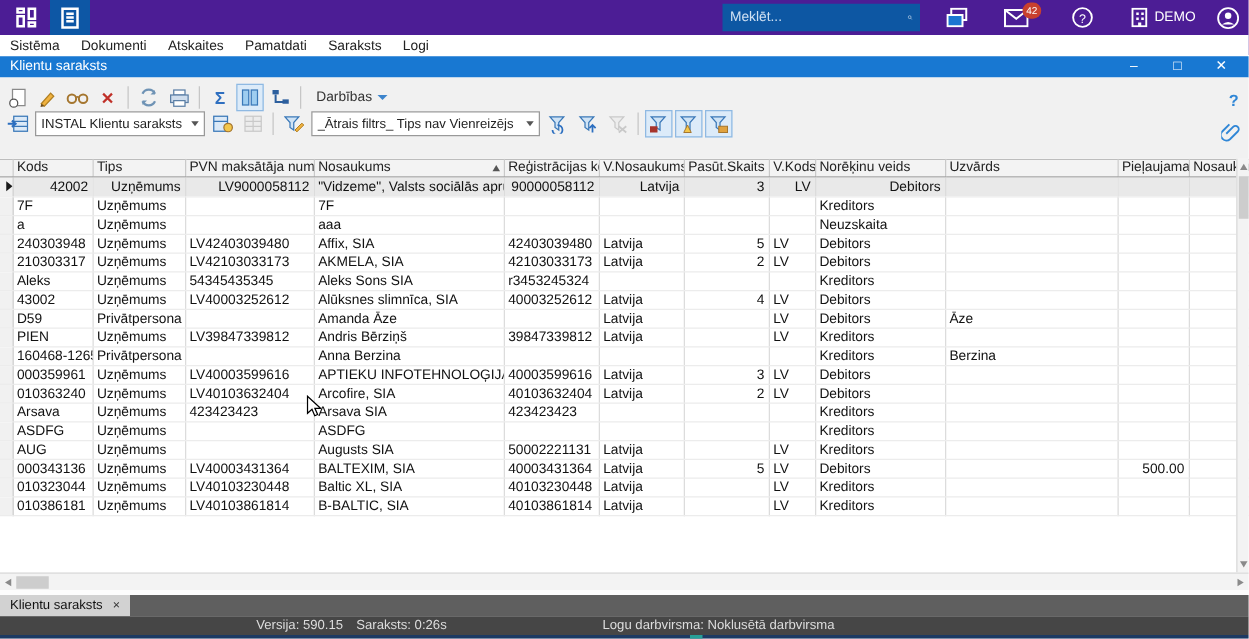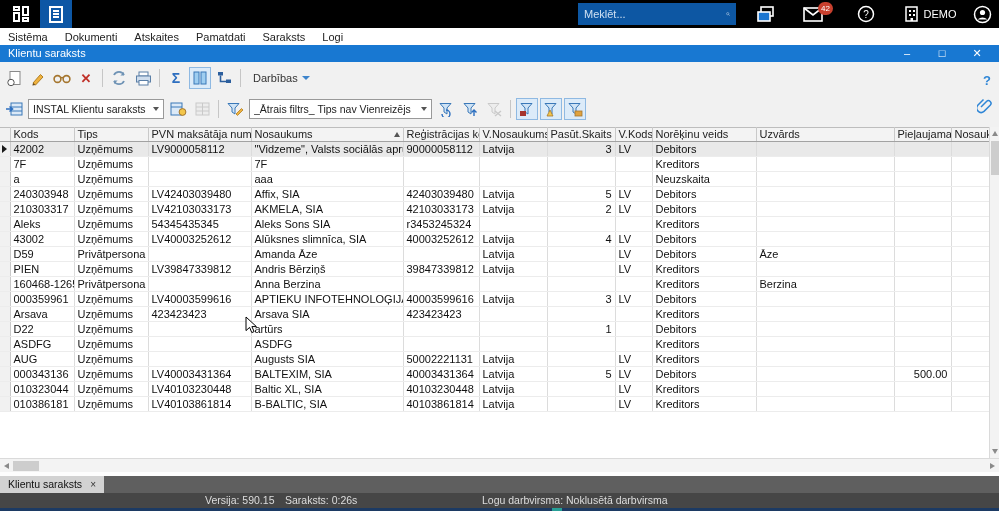--- a/index.html
+++ b/index.html
@@ -1,21 +1,21 @@
 <!DOCTYPE html>
 <html><head>
 <meta charset="utf-8">
 <style>
   * { margin:0; padding:0; box-sizing:border-box; }
   html,body { width:999px; height:511px; overflow:hidden; background:#fff;
     font-family:"Liberation Sans", sans-serif; }
   #stage { position:relative; width:999px; height:511px; }
 
   
-  .topbar { position:absolute; top:0; left:0; width:999px; height:44px; background:#000000;text-decoration:underline; }
+  .topbar { position:absolute; top:0; left:0; width:999px; height:44px; background:#4c1d95;text-decoration:underline; }
   .app-grid-tile { position:absolute; left:6px; top:0; width:30px; height:28px;
     display:flex; align-items:center; justify-content:center; cursor:pointer; }
   .appgrid { position:relative; width:16px; height:16px; }
   .appgrid i { position:absolute; border:2px solid #fff; }
   .appgrid .a1 { left:0; top:0; width:7px; height:5px; }
   .appgrid .a2 { left:0; top:6px; width:7px; height:10px; }
   .appgrid .a3 { left:9px; top:0; width:7px; height:10px; }
   .appgrid .a4 { left:9px; top:11px; width:7px; height:5px; }
   .doc-tile { position:absolute; left:40px; top:0; width:32px; height:28px; background:#0d57a5;
     display:flex; align-items:center; justify-content:center; }
@@ -41,21 +41,21 @@
   .menu-item { font-size:11px; color:#222; margin-right:17px; cursor:pointer; }
 
   
   .titlebar { position:absolute; top:45px; left:0; width:999px; height:17px; background:#1878d2;
     color:#fff; font-size:11px; line-height:17px; padding-left:8px; }
   .winctl { position:absolute; top:45px; height:17px; width:24px; text-align:center; color:#fff;
     font-size:11px; line-height:16px; cursor:pointer; }
 
   .chrome { position:absolute; top:62px; left:0; width:999px; height:65px; background:#f1f1f1; }
   .tbrow1 { position:absolute; top:3px; left:2px; height:26px; display:flex; align-items:center; }
-  .tbrow2 { position:absolute; top:35px; left:2px; height:24px; display:flex; align-items:center; }
+  .tbrow2 { position:absolute; top:25px; left:2px; height:24px; display:flex; align-items:center; }
   .tbtn { width:22px; height:22px; display:flex; align-items:center; justify-content:center;
     cursor:pointer; margin:0 1px; }
   .tbtn.pressed { background:#dcebf9; border:1px solid #8fb9e2; }
   .tbtn.disabled { opacity:.45; }
   .sep { width:1px; height:18px; background:#c6c6c6; margin:0 4px; }
   .sigma { color:#2e6fc0; font-weight:bold; font-size:14px; }
   .xdel { color:#c03028; font-weight:bold; font-size:13px; }
   .actions { display:flex; align-items:center; font-size:11px; color:#333; margin-left:8px; cursor:pointer; }
   .chev-dn { width:0; height:0; border-left:4px solid transparent; border-right:4px solid transparent;
     border-top:4px solid #3d84cc; margin-left:4px; }
@@ -70,21 +70,21 @@
   
   .gridwrap { position:absolute; top:127px; left:0; width:999px; height:331px; background:#fff; overflow:hidden; }
   table { border-collapse:collapse; table-layout:fixed; width:999px; }
   th { background:#f3f3f3; font-weight:normal; font-size:11px; color:#222; text-align:left;
     height:14px; line-height:13px; padding:0 3px; border-right:1px solid #c9c9c9;
     border-bottom:1px solid #a2a2a2; border-top:1px solid #bdbdbd; white-space:nowrap; overflow:hidden; cursor:pointer; }
   td { font-size:11px; color:#111; height:15px; line-height:14px; padding:0 3px;
     border-right:1px solid #dcdcdc; border-bottom:1px solid #ececec; white-space:nowrap; overflow:hidden; cursor:default; }
   td.num { text-align:right; }
   .marker { background:#f1f1f1 !important; border-right:1px solid #c9c9c9; padding:0; }
-  tr.selected td { background:#e9e9e9; }
+  tr.selected td { background:#e9e9e9;text-align:right; }
   .tri { display:inline-block; width:0; height:0; border-left:5px solid #1a1a1a;
     border-top:4px solid transparent; border-bottom:4px solid transparent; margin:3px 0 0 2px; }
   .sort-arrow { float:right; width:0; height:0; border-left:3.5px solid transparent;
     border-right:3.5px solid transparent; border-bottom:5px solid #555; margin-top:4px; }
 
   
   .vscroll { position:absolute; top:127px; right:0; width:10px; height:331px; background:#f3f3f3;
     border-left:1px solid #dadada; }
   .vthumb { position:absolute; top:14px; left:1px; width:8px; height:34px; background:#cdcdcd; }
   .sarrow { position:absolute; left:2px; width:0; height:0; }
@@ -549,44 +549,44 @@
             <td>Latvija</td>
             <td class="num">3</td>
             <td>LV</td>
             <td>Debitors</td>
             <td></td>
             <td class="num"></td>
             <td></td>
           </tr>
           <tr>
             <td class="marker"></td>
+            <td>010363240</td>
+            <td>Uzņēmums</td>
+            <td>LV40103632404</td>
+            <td>Arcofire, SIA</td>
+            <td>40103632404</td>
+            <td>Latvija</td>
+            <td class="num">2</td>
+            <td>LV</td>
+            <td>Debitors</td>
+            <td></td>
+            <td class="num"></td>
+            <td></td>
+          </tr>
+          <tr>
+            <td class="marker"></td>
             <td>Arsava</td>
             <td>Uzņēmums</td>
             <td>423423423</td>
             <td>Arsava SIA</td>
             <td>423423423</td>
             <td></td>
             <td class="num"></td>
             <td></td>
             <td>Kreditors</td>
-            <td></td>
-            <td class="num"></td>
-            <td></td>
-          </tr>
-          <tr>
-            <td class="marker"></td>
-            <td>D22</td>
-            <td>Uzņēmums</td>
-            <td></td>
-            <td>artūrs</td>
-            <td></td>
-            <td></td>
-            <td class="num">1</td>
-            <td></td>
-            <td>Debitors</td>
             <td></td>
             <td class="num"></td>
             <td></td>
           </tr>
           <tr>
             <td class="marker"></td>
             <td>ASDFG</td>
             <td>Uzņēmums</td>
             <td></td>
             <td>ASDFG</td>

